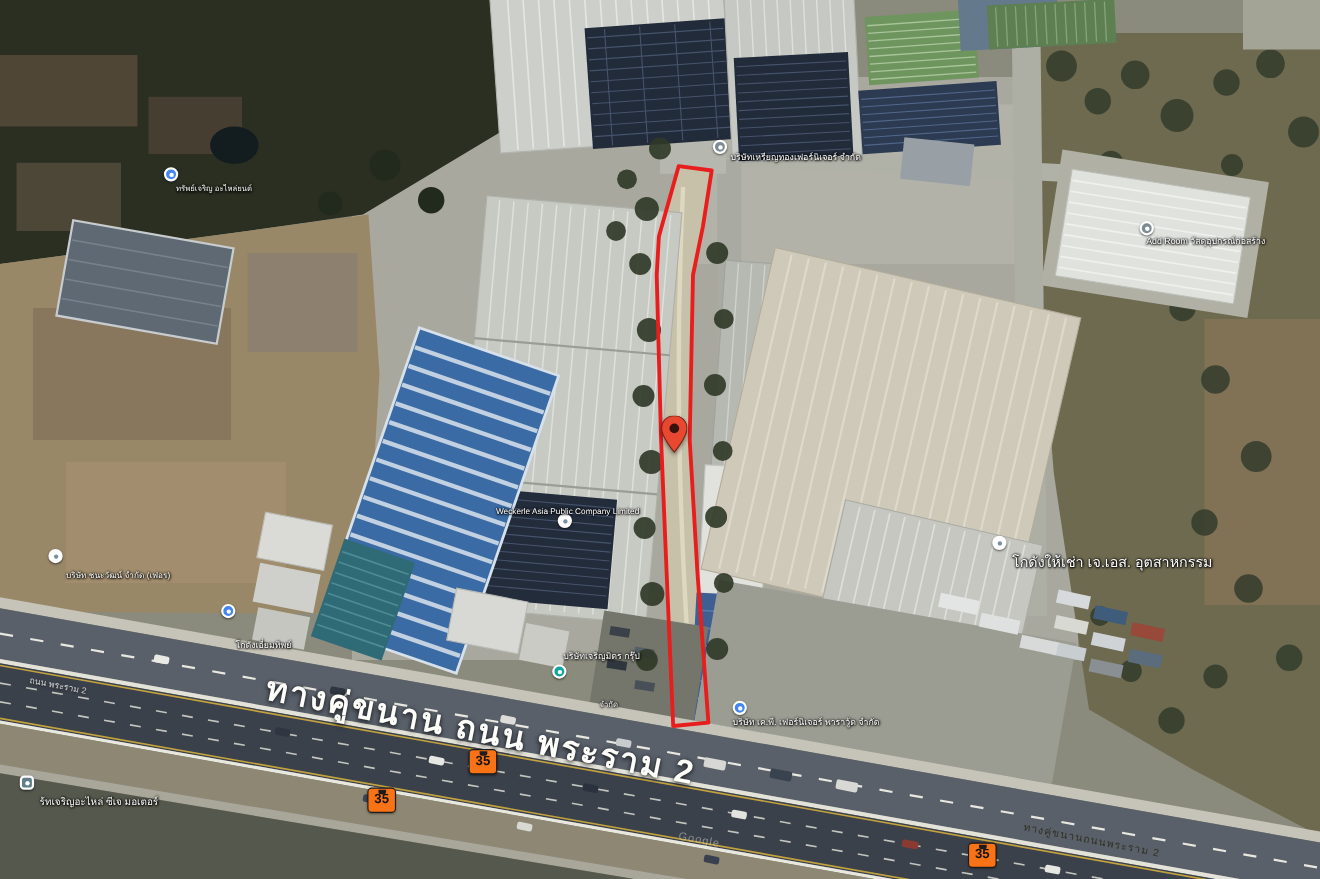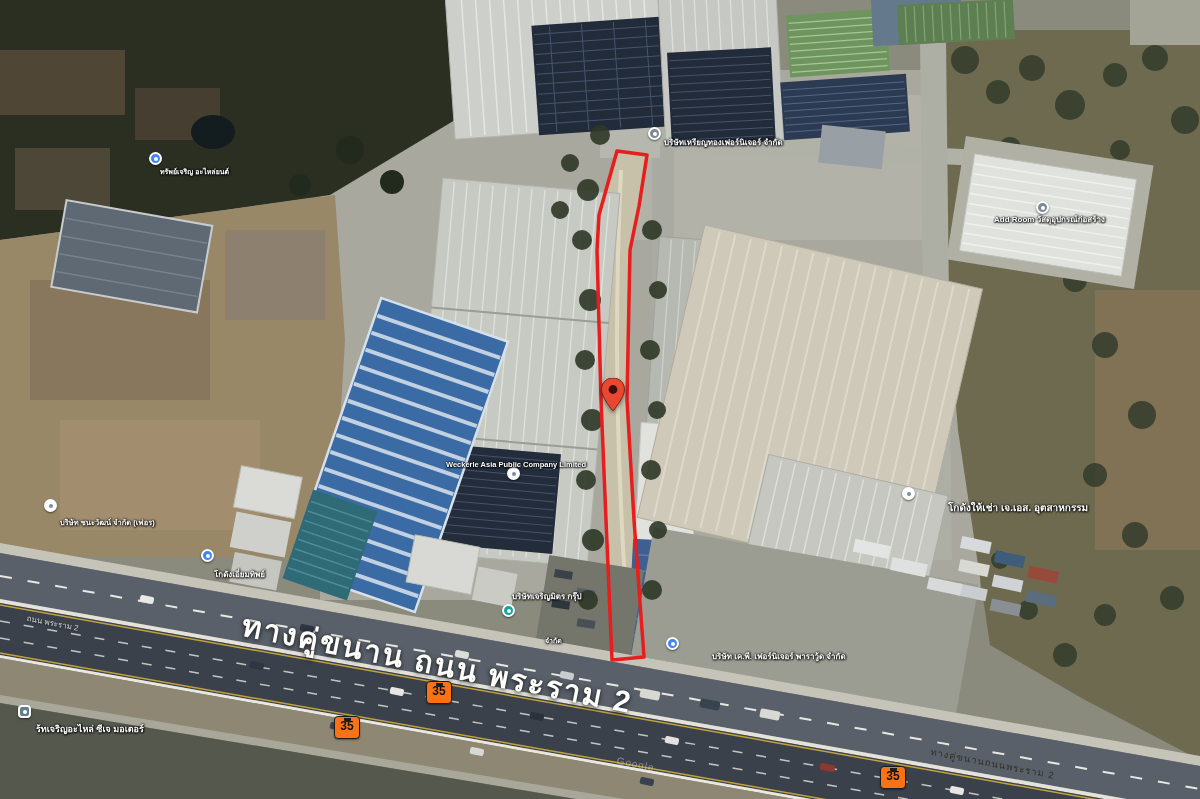--- a/index.html
+++ b/index.html
@@ -33,21 +33,21 @@
     border:2px solid #fff;box-shadow:0 1px 2px rgba(0,0,0,.55);box-sizing:border-box;
     pointer-events:auto;cursor:pointer;}
   .poi-icon::after{content:"";position:absolute;left:50%;top:50%;width:4px;height:4px;
     margin:-2px 0 0 -2px;border-radius:50%;background:#fff;}
   .ic-blue{background:#4285f4;}
   .ic-grey{background:#7b8a93;}
   .ic-teal{background:#12a5a0;}
   .ic-white{background:#fff;}
   .ic-white::after{background:#78909c;}
   .poi-icon.sq{border-radius:4px;background:#607d8b;}
-  .poi-text{position:absolute;color:#fff;white-space:nowrap;font-weight:700;
+  .poi-text{position:absolute;color:#fff;white-space:nowrap;font-weight:400;
     text-shadow:0 0 2px #000,0 1px 2px #000,1px 0 2px #000;pointer-events:auto;cursor:pointer;}
 
   .pin-wrap{position:absolute;left:601px;top:378px;width:24px;height:34px;
     pointer-events:auto;cursor:pointer;filter:drop-shadow(0 2px 2px rgba(0,0,0,.45));}
 </style>
 </head>
 <body>
 
 <div class="stage">
 
@@ -298,37 +298,37 @@
     <span>35</span>
   </div>
 
   <span class="poi-icon ic-blue" style="left:149px;top:152px"></span>
   <div class="poi-text" style="left:160px;top:166px;font-size:7px">ทรัพย์เจริญ อะไหล่ยนต์</div>
 
   <span class="poi-icon ic-grey" style="left:648px;top:127px"></span>
   <div class="poi-text" style="left:664px;top:136px;font-size:8px">บริษัทเหรียญทองเฟอร์นิเจอร์ จำกัด</div>
 
   <span class="poi-icon ic-grey" style="left:1036px;top:201px"></span>
-  <div class="poi-text" style="left:994px;top:213px;font-size:8px">Add Room วัสดุอุปกรณ์ก่อสร้าง</div>
+  <div class="poi-text" style="left:1042px;top:213px;font-size:8px">Add Room วัสดุอุปกรณ์ก่อสร้าง</div>
 
   <span class="poi-icon ic-white" style="left:44px;top:499px"></span>
   <div class="poi-text" style="left:60px;top:516px;font-size:7.5px">บริษัท ชนะวัฒน์ จำกัด (เฟอร)</div>
 
   <span class="poi-icon ic-blue" style="left:201px;top:549px"></span>
-  <div class="poi-text" style="left:214px;top:568px;font-size:8px">โกดังเอี่ยมทิพย์</div>
+  <div class="poi-text" style="left:214px;top:580px;font-size:8px">โกดังเอี่ยมทิพย์</div>
 
   <span class="poi-icon ic-white" style="left:507px;top:467px"></span>
   <div class="poi-text" style="left:516px;top:460px;font-size:7.5px;transform:translateX(-50%)">Weckerle Asia Public Company Limited</div>
 
   <span class="poi-icon ic-teal" style="left:502px;top:604px"></span>
   <div class="poi-text" style="left:512px;top:590px;font-size:8px">บริษัทเจริญมิตร กรุ๊ป</div>
   <div class="poi-text" style="left:545px;top:635px;font-size:7px">จำกัด</div>
 
   <span class="poi-icon ic-blue" style="left:666px;top:637px"></span>
-  <div class="poi-text" style="left:712px;top:650px;font-size:8px">บริษัท เค.พี. เฟอร์นิเจอร์ พาราวู้ด จำกัด</div>
+  <div class="poi-text" style="left:666px;top:650px;font-size:8px">บริษัท เค.พี. เฟอร์นิเจอร์ พาราวู้ด จำกัด</div>
 
   <span class="poi-icon ic-white" style="left:902px;top:487px"></span>
-  <div class="poi-text" style="left:948px;top:500px;font-size:10px">โกดังให้เช่า เจ.เอส. อุตสาหกรรม</div>
+  <div class="poi-text" style="left:920px;top:500px;font-size:13px">โกดังให้เช่า เจ.เอส. อุตสาหกรรม</div>
 
   <span class="poi-icon sq" style="left:18px;top:705px"></span>
   <div class="poi-text" style="left:36px;top:722px;font-size:9px">ร้ทเจริญอะไหล่ ซีเจ มอเตอร์</div>
 
 </div>
 
 </body></html>

